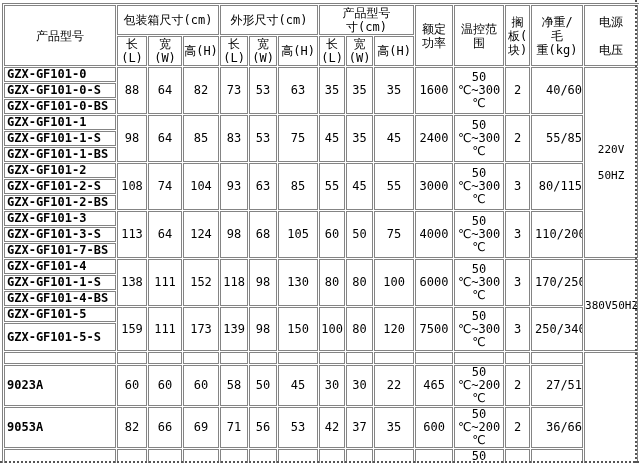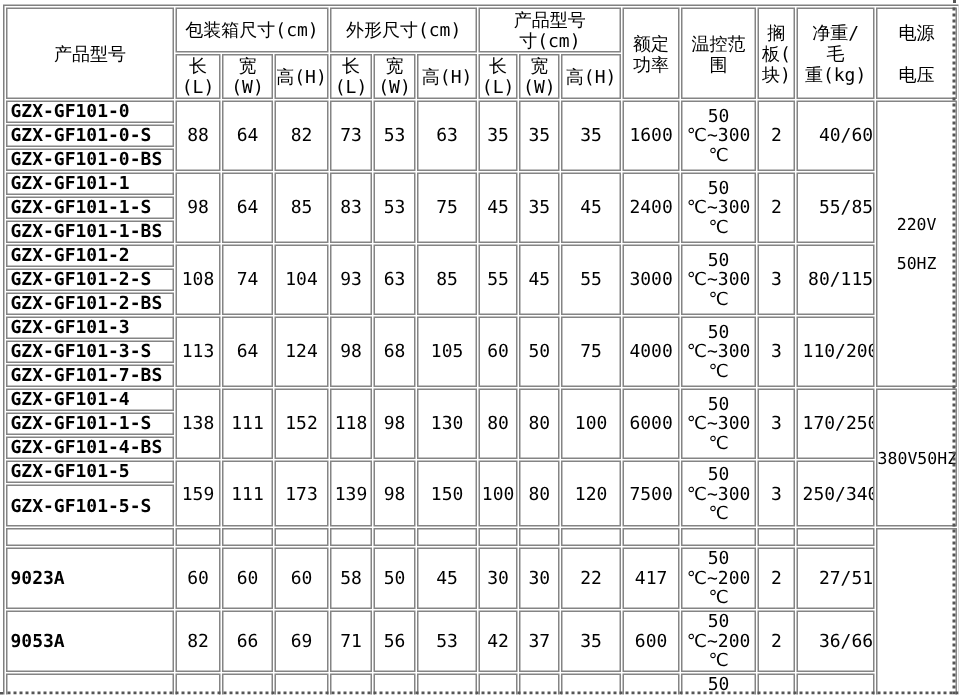--- a/index.html
+++ b/index.html
@@ -263,21 +263,21 @@
     <td class="model">9023A</td>
     <td>60</td>
     <td>60</td>
     <td>60</td>
     <td>58</td>
     <td>50</td>
     <td>45</td>
     <td>30</td>
     <td>30</td>
     <td>22</td>
-    <td>417</td>
+    <td>465</td>
     <td class="temp">50
 ℃~200
 ℃</td>
     <td>2</td>
     <td class="wt">27/51</td>
   </tr>
 
   <tr class="b">
     <td class="model">9053A</td>
     <td>82</td>

